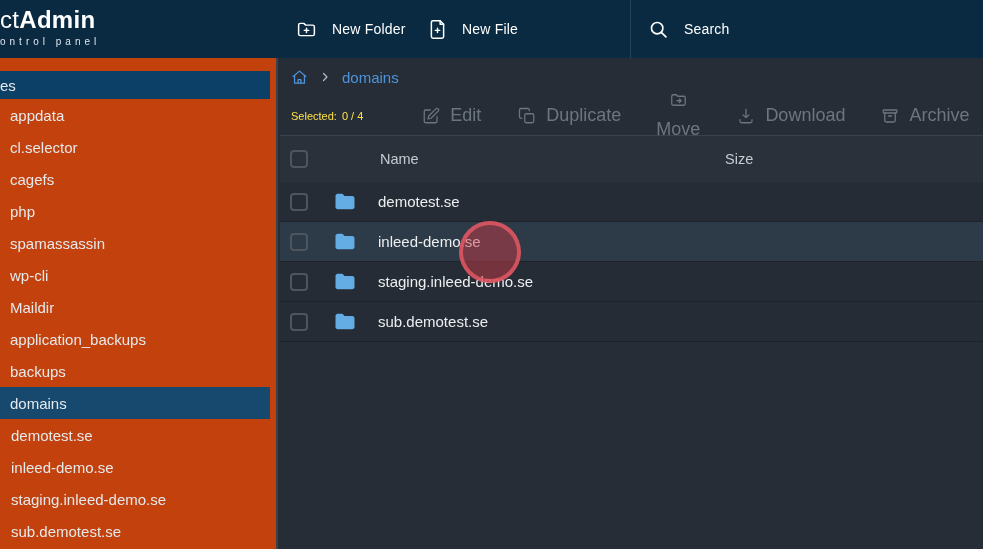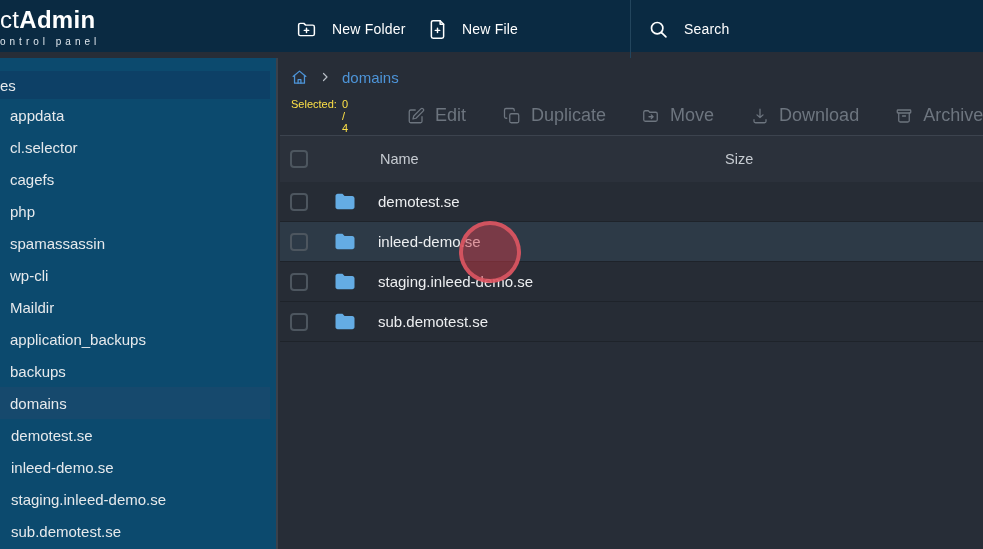--- a/index.html
+++ b/index.html
@@ -5,42 +5,42 @@
   * { margin:0; padding:0; box-sizing:border-box; }
   html,body { width:983px; height:549px; overflow:hidden; }
   body {
     position:relative;
     background:#272d37;
     font-family:"Liberation Sans", sans-serif;
     color:#eceef0;
   }
   
   .app-header {
-    position:absolute; top:0; left:0; width:983px; height:52px;
+    position:absolute; top:0; left:0; width:983px; height:58px;
     background:#0a2a42; z-index:2;
   }
   .logo {
     position:absolute; left:0; top:8px; width:278px; line-height:1;
     color:#fff; white-space:nowrap;
   }
   .logo .l1 { font-size:24px; letter-spacing:.3px; }
   .logo .l1 .lt { font-weight:500; }
   .logo .l1 .bd { font-weight:800; }
   .logo .l2 { font-size:10px; letter-spacing:4px; color:#dde5ec; margin-top:5px; font-weight:400; }
   .tb-btn {
     position:absolute; top:0; height:58px; display:flex; align-items:center; gap:15px;
     color:#fff; font-size:14px; font-weight:500; letter-spacing:.2px; cursor:pointer;
     background:none; border:none; font-family:inherit;
   }
   .tb-btn svg { display:block; }
   .hdr-divider { position:absolute; left:630px; top:0; width:1px; height:58px; background:#23455d; }
   
   .sidebar {
     position:absolute; left:0; top:58px; width:278px; bottom:0;
-    background:#0c4a6e; border-right:2px solid #3a414b; padding-top:13px;
+    background:#c2410c; border-right:2px solid #3a414b; padding-top:13px;
     z-index:1; overflow:hidden;
   }
   .side-item {
     height:32px; display:flex; align-items:center;
     font-size:15px; color:#e6e9ec; cursor:pointer; white-space:nowrap;
     margin-right:6px;
   }
   .side-item.root { height:28px; background:#0d4066; padding-left:0; }
   .side-item.lvl1 { padding-left:10px; }
   .side-item.lvl2 { padding-left:11px; }
@@ -56,21 +56,21 @@
   .action-bar {
     height:40px; display:flex; align-items:center;
     border-bottom:1px solid #3c434e; padding-left:11px;
   }
   .selected-info { font-size:11px; color:#fde047; display:flex; gap:5px; }
   .act-btn {
     display:flex; align-items:center; gap:10px; color:#6d757f;
     font-size:18px; background:none; border:none; font-family:inherit; cursor:pointer;
   }
   .act-btn svg { display:block; }
-  .m-edit { margin-left:59px; } .m-dup { margin-left:37px; } .m-move { margin-left:35px; }
+  .m-edit { margin-left:59px; } .m-dup { margin-left:37px; } .m-move { margin-left:35px;flex-direction:column; }
   .m-dl { margin-left:37px;align-items:center; } .m-arc { margin-left:36px; }
   
   .table-header {
     height:46px; background:#2b313b; display:flex; align-items:center; padding-left:10px;
     font-size:14.5px; color:#c6cbd1;
   }
   .checkbox {
     width:18px; height:18px; border:2px solid #4d565f; border-radius:4px;
     background:transparent; cursor:pointer; flex:none;
   }

